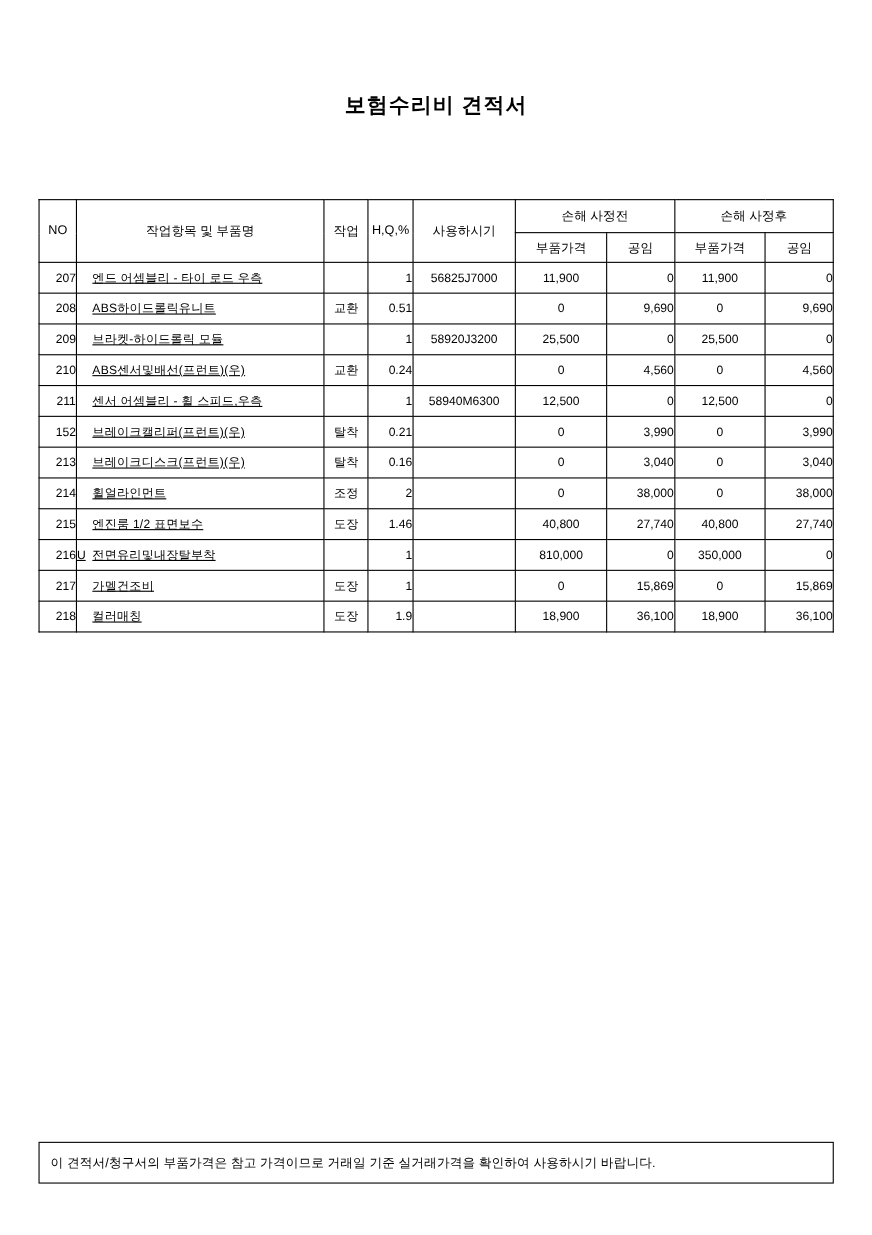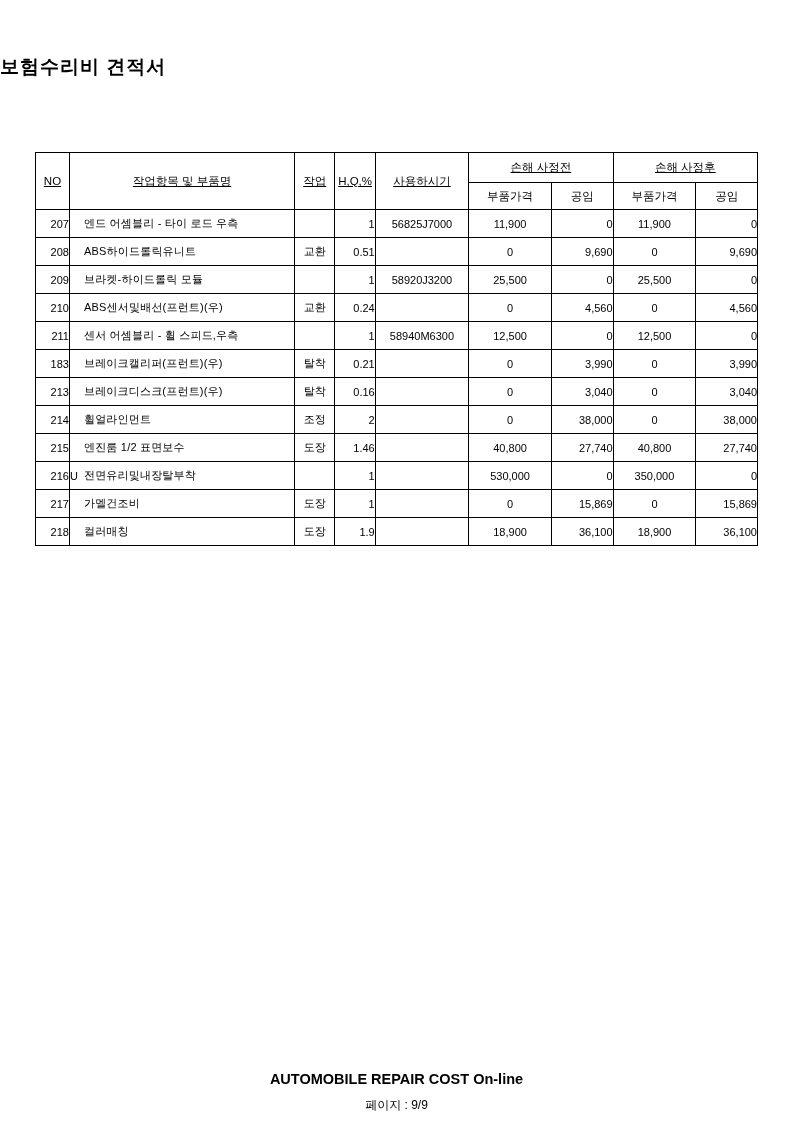--- a/index.html
+++ b/index.html
@@ -14,25 +14,25 @@
     color: #000000;
     position: relative;
   }
   .page {
     position: relative;
     width: 793px;
     height: 1123px;
     box-sizing: border-box;
   }
   .doc-title {
-    text-align: left;
+    text-align: center;
     font-size: 19px;
     font-weight: bold;
     letter-spacing: 1px;
-    margin-top: 54px;
+    margin-top: 83px;
     margin-bottom: 0;
   }
   .table-wrap {
     position: absolute;
     left: 35px;
     top: 98px;
     width: 723px;
   }
   table.est {
     border-collapse: collapse;
@@ -44,28 +44,28 @@
     border: 1px solid #000000;
     padding: 0;
     font-weight: normal;
     vertical-align: middle;
   }
   table.est th {
     text-align: center;
     font-size: 11.5px;
     height: 26px;
   }
-  table.est thead tr.r1 th { height: 29px; text-decoration: underline; }
+  table.est thead tr.r1 th { height: 29px; }
   table.est thead tr.r2 th { height: 26px; }
   table.est tbody td {
     height: 27px;
     font-size: 11px;
   }
   .c-no { width: 32px; text-align: right; }
-  .c-name { width: 212px; text-align: left; padding-left: 10px; }
+  .c-name { width: 212px; text-align: left; padding-left: 10px; text-decoration: underline; }
   .c-job { width: 38px; text-align: center; font-family: Liberation Mono, monospace; }
   .c-hq { width: 38px; text-align: right; padding-right: 5px; }
   .c-code { width: 88px; text-align: center; padding-left: 6px; }
   .c-num { width: 78px; text-align: center; padding-right: 6px; }
   .c-num2 { width: 58px; text-align: right; padding-right: 6px; }
   .name-cell {
     display: flex;
     align-items: center;
   }
   .name-flag {
@@ -224,21 +224,21 @@
             </td>
             <td class="c-job"></td>
             <td class="c-hq">1</td>
             <td class="c-code">58940M6300</td>
             <td class="c-num">12,500</td>
             <td class="c-num2">0</td>
             <td class="c-num">12,500</td>
             <td class="c-num2">0</td>
           </tr>
           <tr>
-            <td class="c-no">183</td>
+            <td class="c-no">152</td>
             <td class="c-name">
               <span class="name-cell">
                 <span class="name-flag"></span>
                 <span class="name-text">브레이크캘리퍼(프런트)(우)</span>
               </span>
             </td>
             <td class="c-job">탈착</td>
             <td class="c-hq">0.21</td>
             <td class="c-code"></td>
             <td class="c-num">0</td>
@@ -298,21 +298,21 @@
             <td class="c-no">216</td>
             <td class="c-name">
               <span class="name-cell">
                 <span class="name-flag">U</span>
                 <span class="name-text">전면유리및내장탈부착</span>
               </span>
             </td>
             <td class="c-job"></td>
             <td class="c-hq">1</td>
             <td class="c-code"></td>
-            <td class="c-num">530,000</td>
+            <td class="c-num">810,000</td>
             <td class="c-num2">0</td>
             <td class="c-num">350,000</td>
             <td class="c-num2">0</td>
           </tr>
           <tr>
             <td class="c-no">217</td>
             <td class="c-name">
               <span class="name-cell">
                 <span class="name-flag"></span>
                 <span class="name-text">가멜건조비</span>
@@ -339,17 +339,19 @@
             <td class="c-code"></td>
             <td class="c-num">18,900</td>
             <td class="c-num2">36,100</td>
             <td class="c-num">18,900</td>
             <td class="c-num2">36,100</td>
           </tr>
         </tbody>
     </table>
   </div>
 
-
-  <div class="footer-main">AUTOMOBILE REPAIR COST On-line</div>
+  <div class="note-box">
+    <span class="note-text">이 견적서/청구서의 부품가격은 참고 가격이므로 거래일 기준 실거래가격을 확인하여 사용하시기 바랍니다.</span>
+  </div>
+
   <div class="footer-page">페이지 : 9/9</div>
 
 </div>
 
 </body></html>

